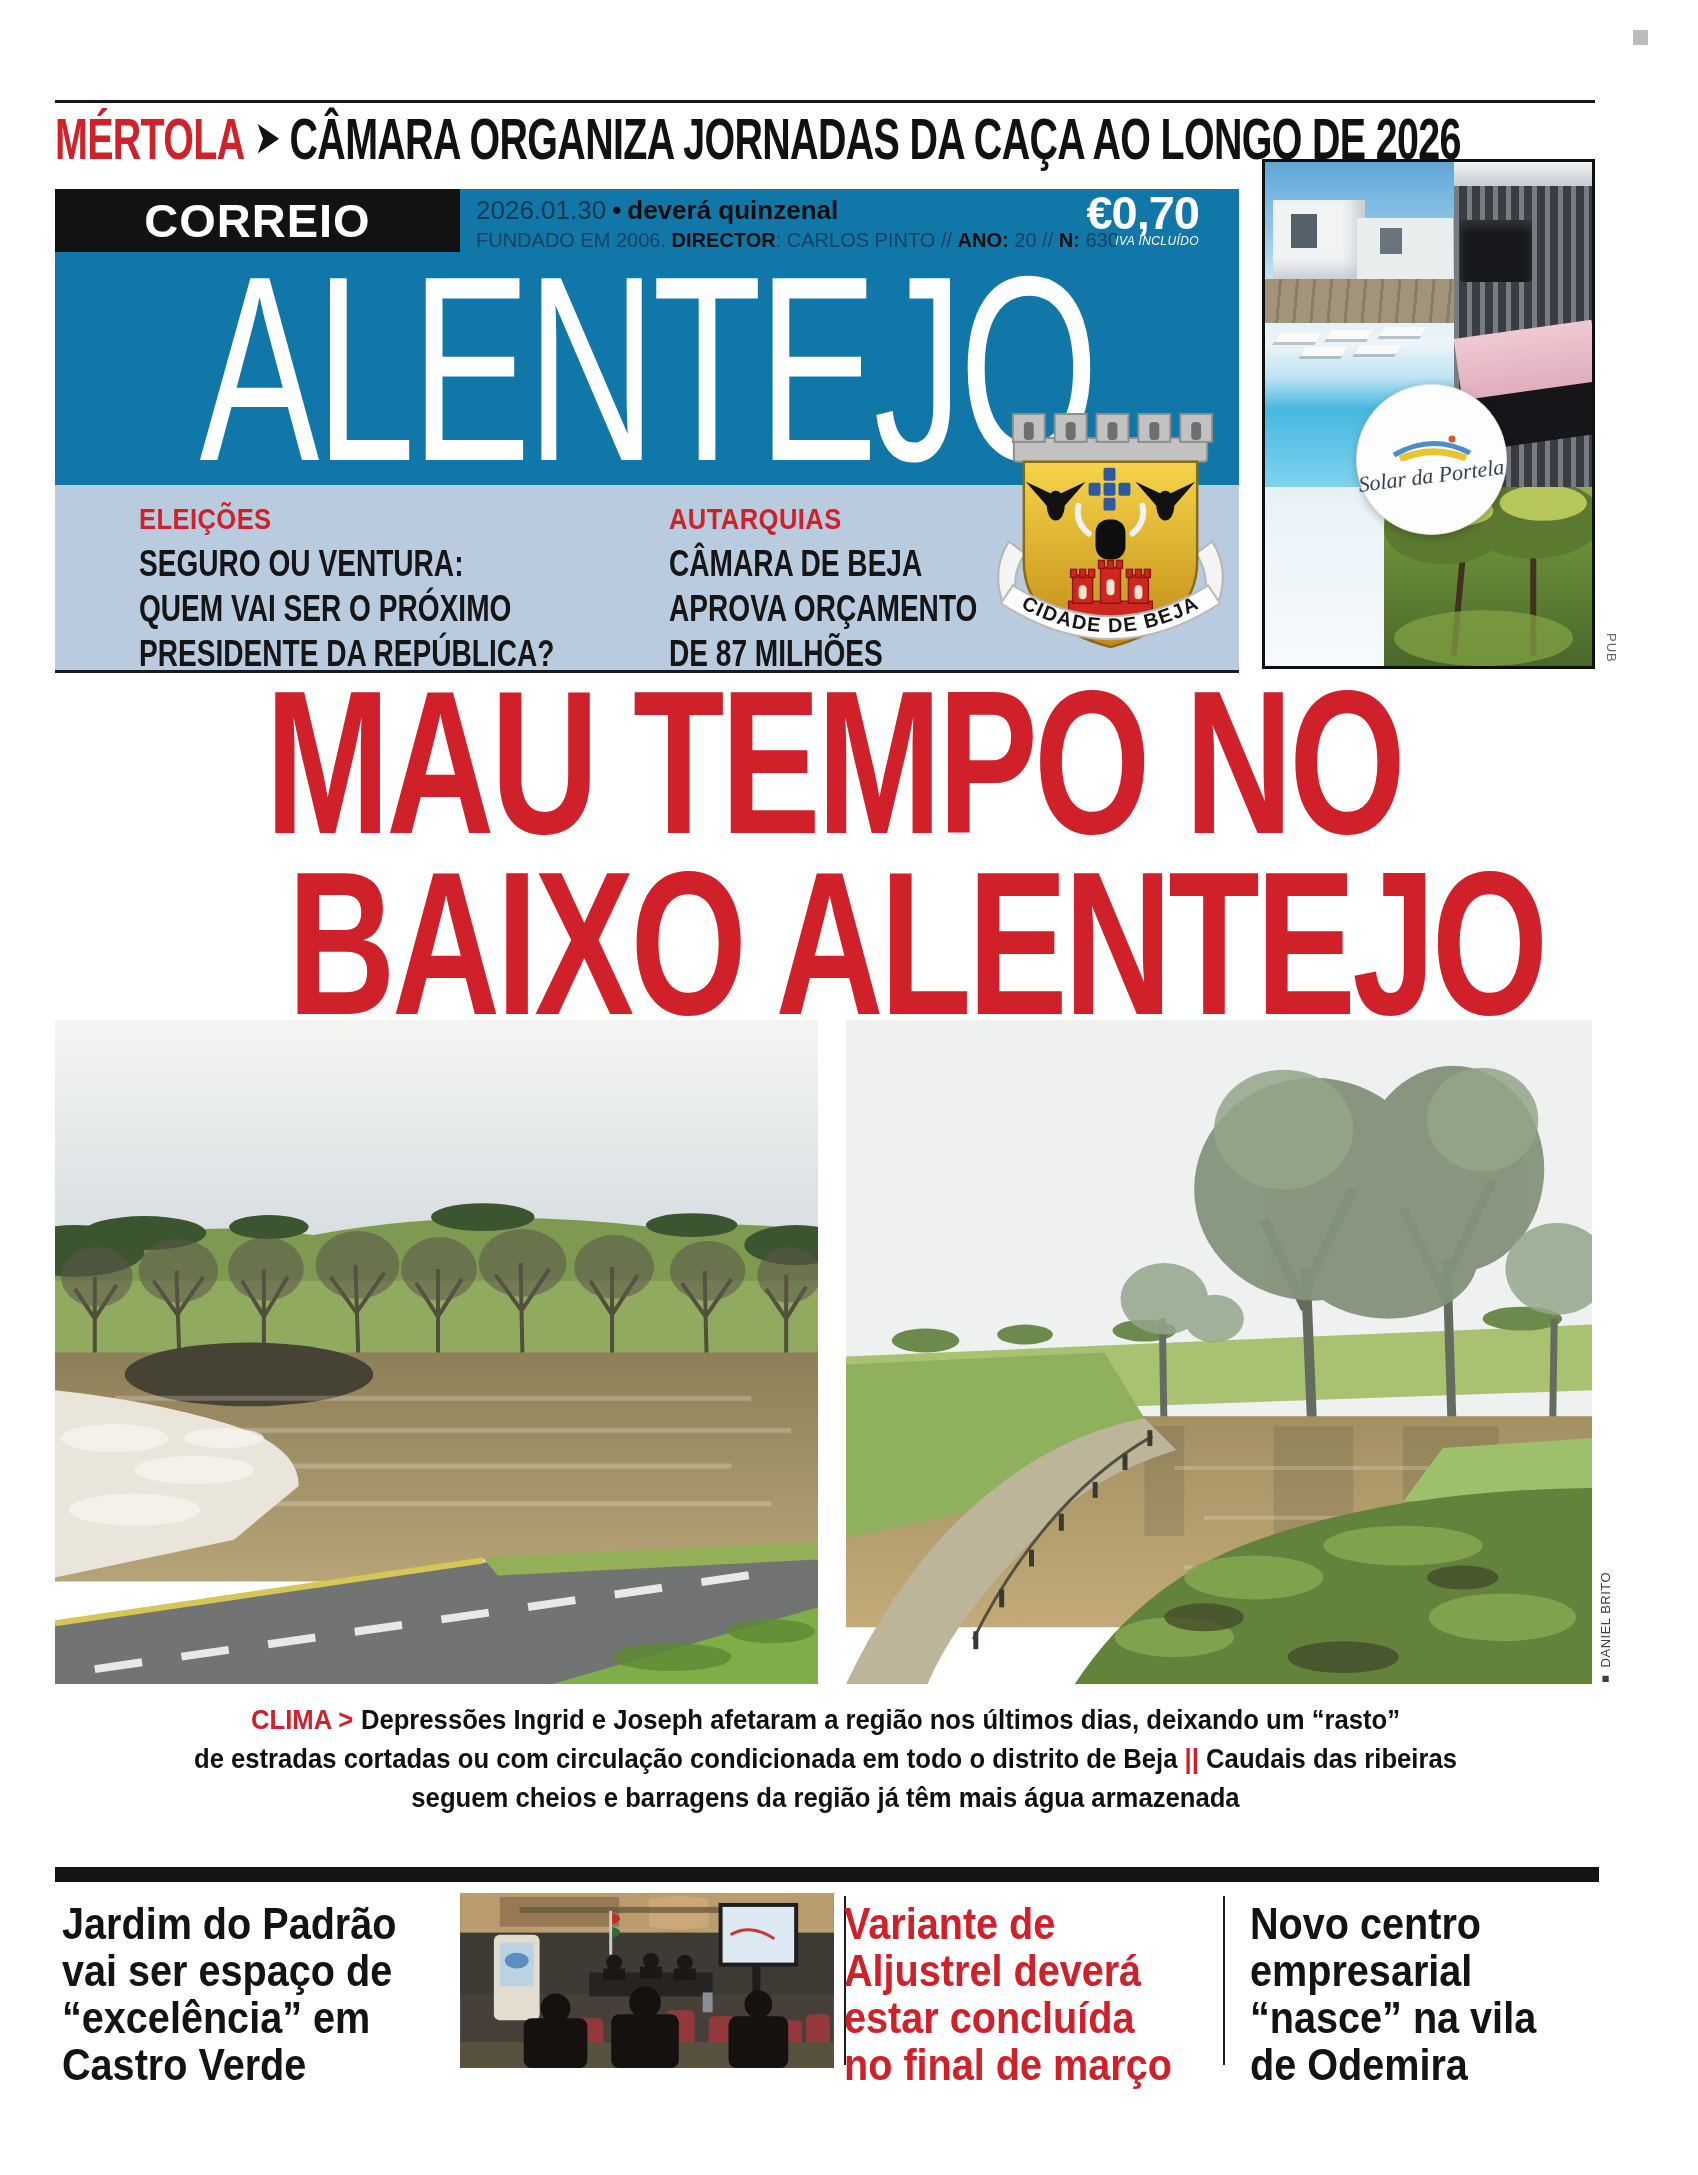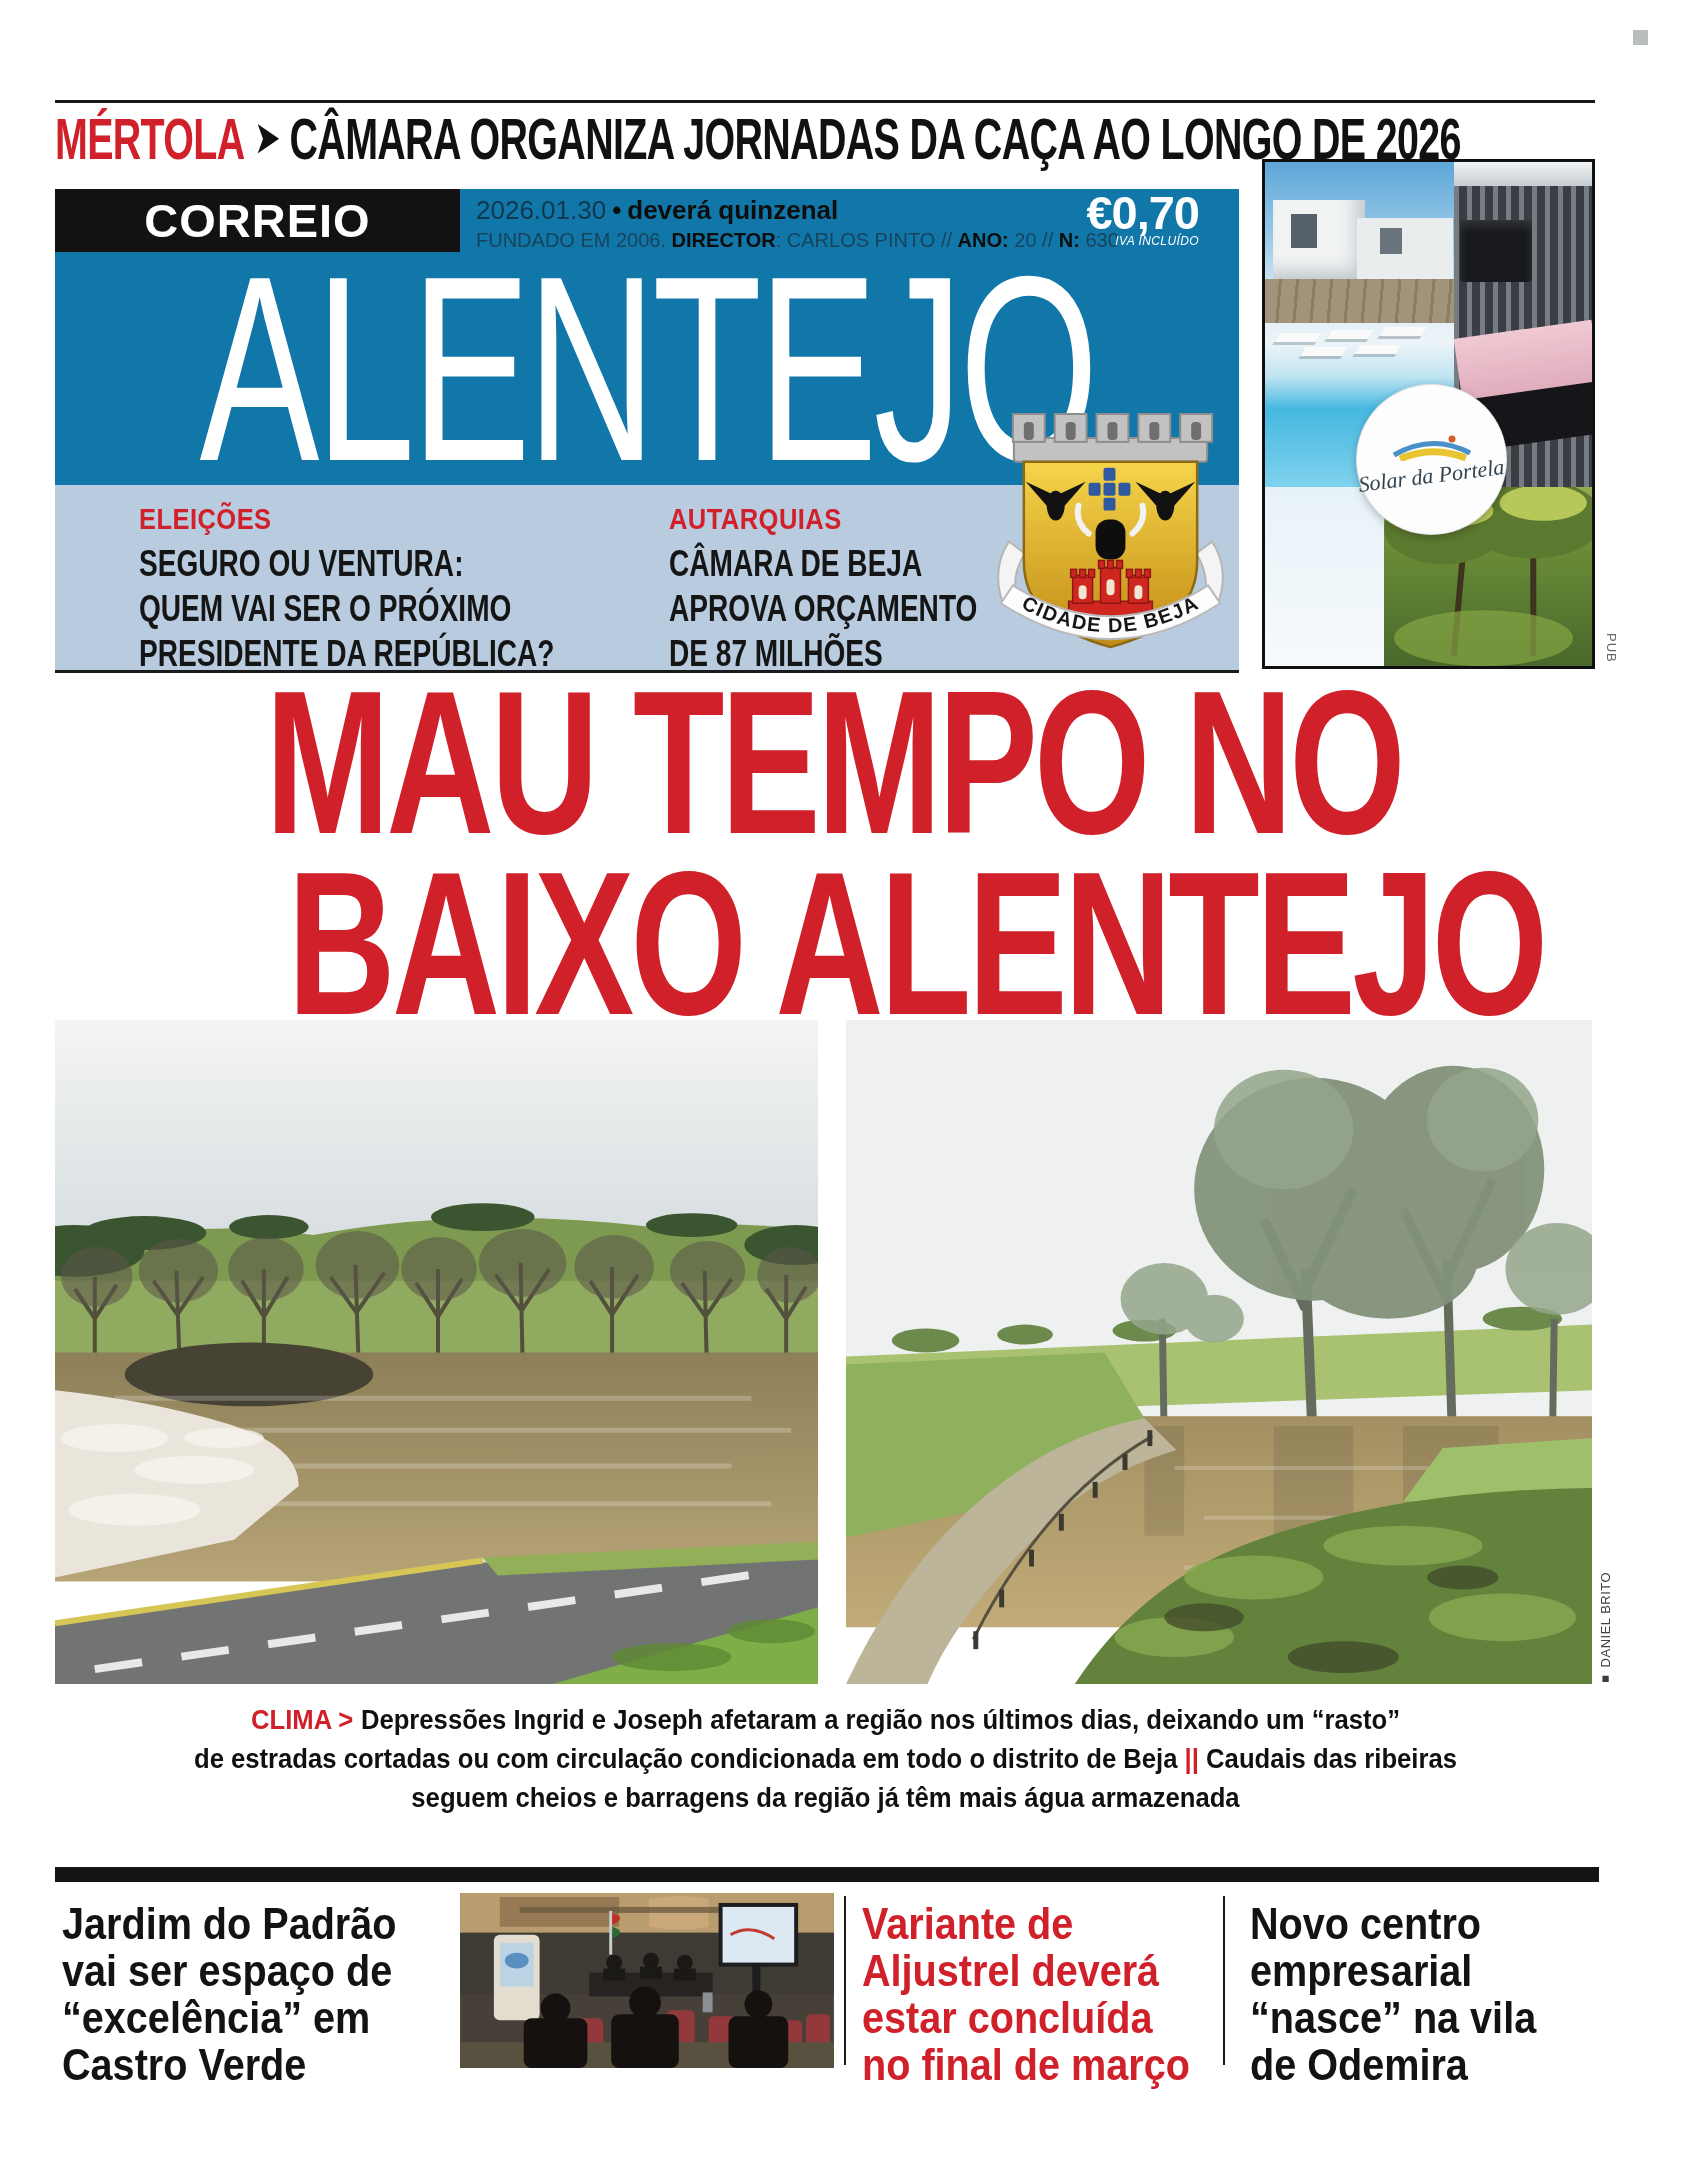--- a/index.html
+++ b/index.html
@@ -477,21 +477,21 @@
       <circle cx="186" cy="110" r="16"></circle>
         <rect x="152" y="122" width="68" height="54" rx="8"></rect>
       <circle cx="300" cy="112" r="14"></circle>
         <rect x="270" y="124" width="60" height="52" rx="8"></rect>
     </g>
     <rect x="244" y="100" width="10" height="20" fill="#8a8f94"></rect>
   </svg>
 
   <div class="abs vdiv" style="left:844px;"></div>
 
-  <div class="abs story red" style="left:862px;top:1900px;">
+  <div class="abs story red" style="left:844px;top:1900px;">
     <div><span class="condL">Variante de</span></div>
     <div><span class="condL">Aljustrel deverá</span></div>
     <div><span class="condL">estar concluída</span></div>
     <div><span class="condL">no final de março</span></div>
   </div>
 
   <div class="abs vdiv" style="left:1223px;"></div>
 
   <div class="abs story" style="left:1250px;top:1900px;">
     <div><span class="condL">Novo centro</span></div>

